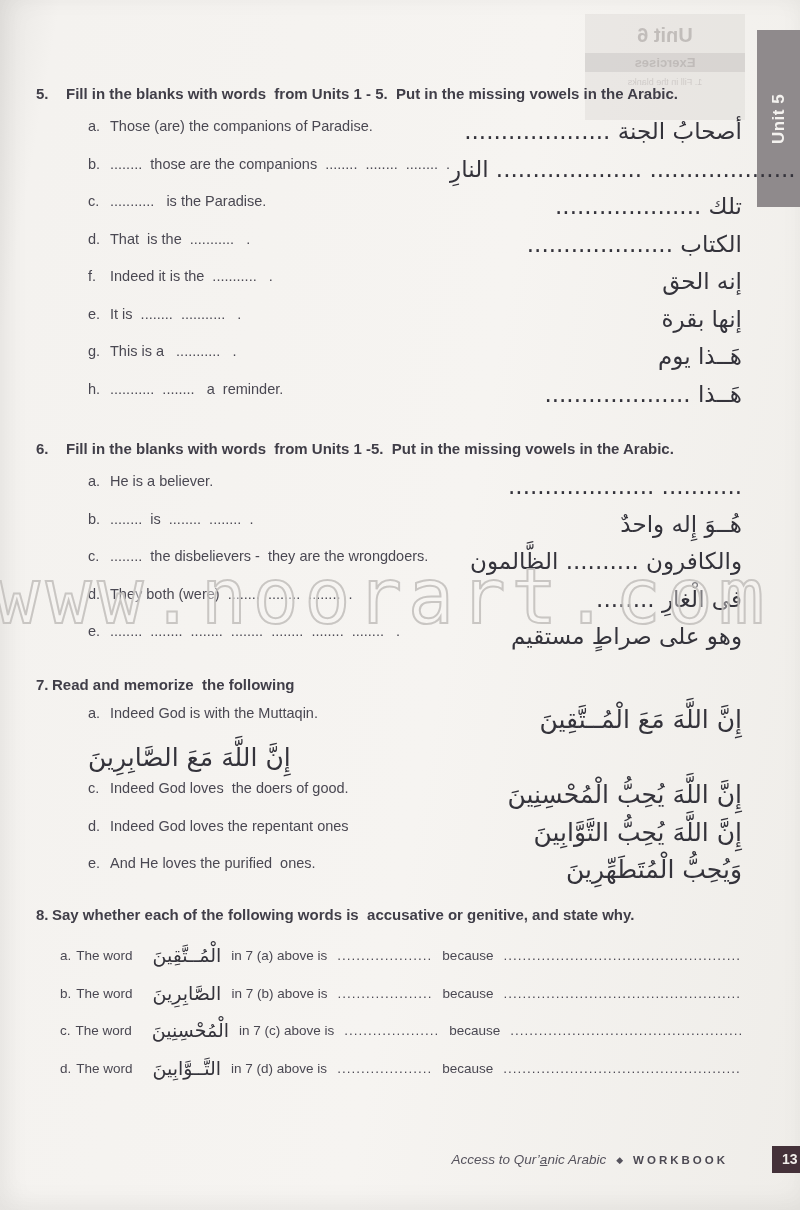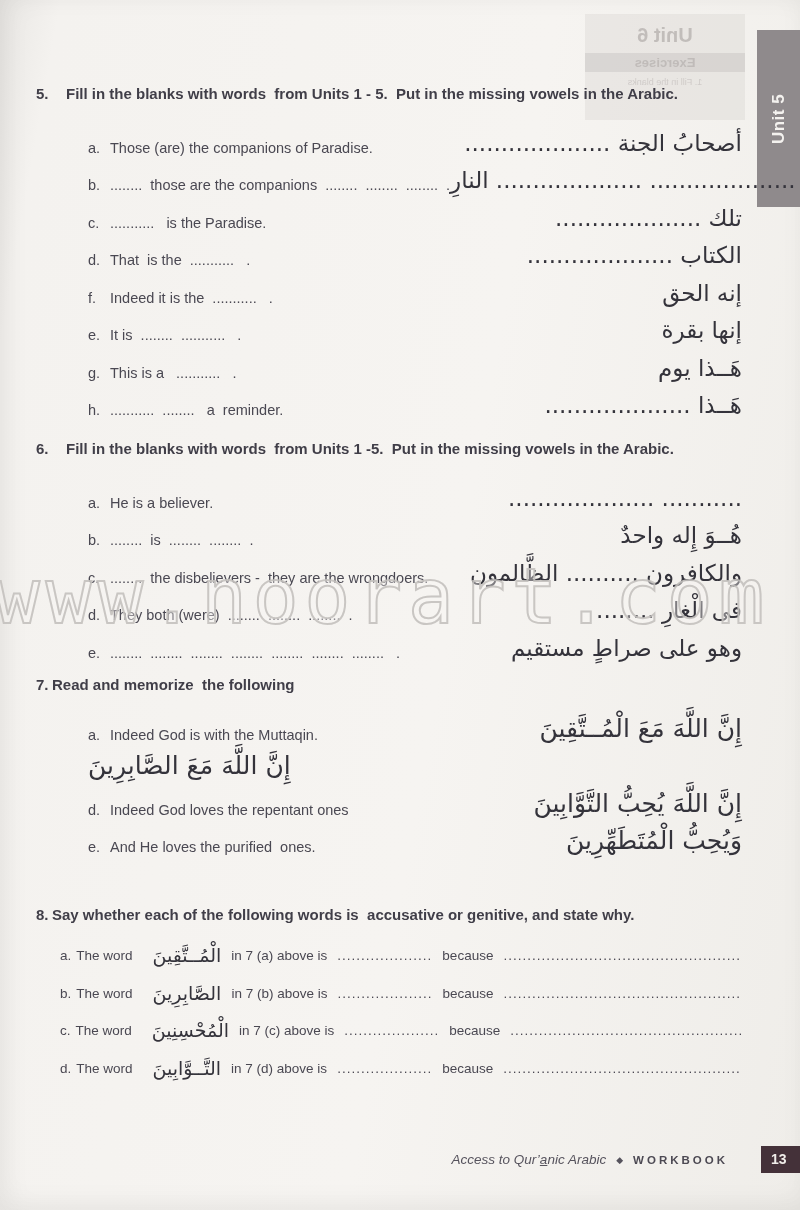--- a/index.html
+++ b/index.html
@@ -24,21 +24,21 @@
     white-space:nowrap;color:#f4f2ef;font-weight:bold;font-size:17px;letter-spacing:.5px;
   }
   
   .ex{position:absolute;left:36px;right:58px;}
   .ex-head{display:flex;align-items:baseline;font-size:15px;font-weight:600;color:#403e48;}
   .ex-num{display:inline-block;width:30px;flex:none;}
   .ex-num.tight{width:16px;}
   .ex-prompt{white-space:pre;}
   .rows{margin-top:16px;margin-left:52px;}
   .rows.r7{margin-top:12px;}
-  .row{height:37.5px;display:flex;justify-content:space-between;align-items:flex-end;}
+  .row{height:37.5px;display:flex;justify-content:space-between;align-items:flex-start;}
   .en{font-size:14.5px;color:#4a4852;white-space:pre;}
   .en .lbl{display:inline-block;min-width:22px;}
   .ar{font-family:"DejaVu Sans", sans-serif;direction:rtl;text-align:right;font-size:23px;color:#34333b;white-space:nowrap;}
   .ar.big{font-size:25px;}
   
   .rows8{margin-top:14px;margin-left:24px;}
   .row8{height:37.5px;display:flex;align-items:center;font-size:13.5px;color:#4a4852;white-space:nowrap;}
   .row8 .lbl8{margin-right:5px;}
   .row8 .arword{font-family:"DejaVu Sans", sans-serif;direction:rtl;font-size:19px;color:#34333b;margin:0 10px;line-height:1;}
   .row8 .sp{margin-right:10px;}
@@ -52,21 +52,21 @@
   }
   
   .footer{position:absolute;left:0;right:0;top:1146px;height:27px;}
   .footer-text{
     position:absolute;right:72px;top:0;line-height:27px;font-size:13.5px;font-style:italic;color:#56535d;white-space:nowrap;
   }
   .footer-text .ua{text-decoration:underline;}
   .footer-text .diamond{font-style:normal;font-size:9px;margin:0 10px;vertical-align:1px;}
   .footer-text .series{font-style:normal;font-weight:bold;font-size:11.5px;letter-spacing:3px;color:#4c4953;}
   .page-box{
-    position:absolute;right:0;top:0;width:39px;height:27px;background:#443139;
+    position:absolute;right:0;top:0;width:28px;height:27px;background:#443139;
     color:#f0ede9;font-weight:bold;font-size:14px;line-height:27px;padding-left:10px;box-sizing:border-box;
   }
 </style>
 </head>
 <body>
 
 <div class="page">
 
   <div class="ghost">
     <div class="g1">Unit 6</div>
@@ -155,20 +155,24 @@
     </div>
     <div class="rows r7">
       <div class="row">
         <div class="en"><span class="lbl">a.</span><span>Indeed God is with the Muttaqin.</span></div>
         <div class="ar big">إِنَّ اللَّهَ مَعَ الْمُــتَّقِينَ</div>
       </div>
       <div class="row">
         <div class="ar big">إِنَّ اللَّهَ مَعَ الصَّابِرِينَ</div>
       </div>
       <div class="row">
+        <div class="en"><span class="lbl">c.</span><span>Indeed God loves  the doers of good.</span></div>
+        <div class="ar big">إِنَّ اللَّهَ يُحِبُّ الْمُحْسِنِينَ</div>
+      </div>
+      <div class="row">
         <div class="en"><span class="lbl">d.</span><span>Indeed God loves the repentant ones</span></div>
         <div class="ar big">إِنَّ اللَّهَ يُحِبُّ التَّوَّابِينَ</div>
       </div>
       <div class="row">
         <div class="en"><span class="lbl">e.</span><span>And He loves the purified  ones.</span></div>
         <div class="ar big">وَيُحِبُّ الْمُتَطَهِّرِينَ</div>
       </div>
     </div>
   </section>
 

